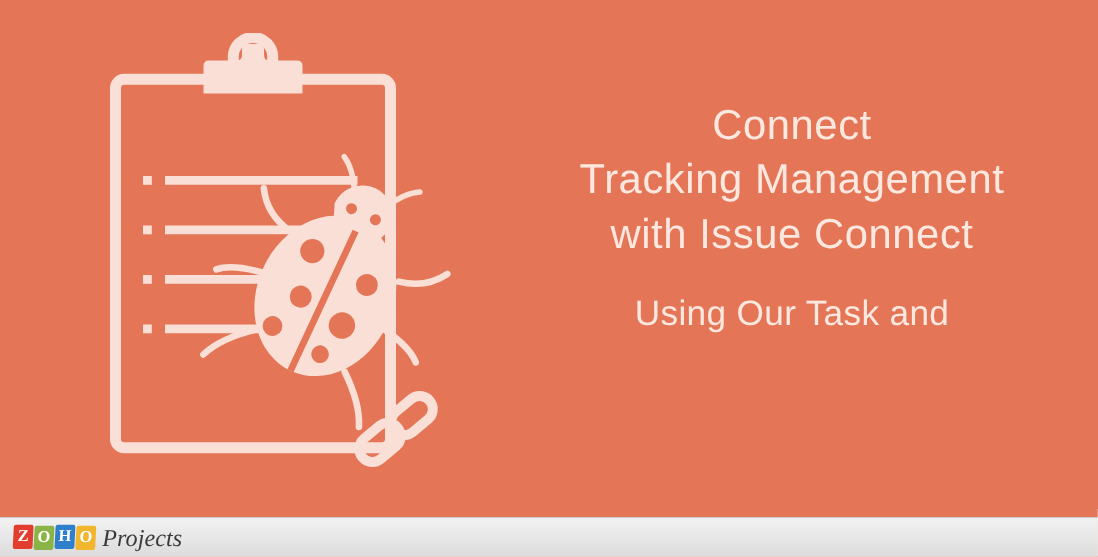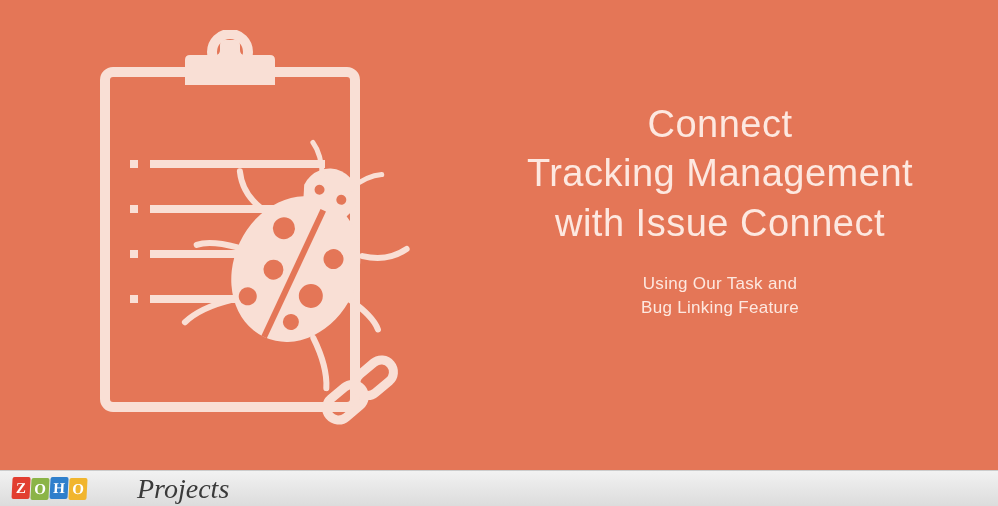--- a/index.html
+++ b/index.html
@@ -35,24 +35,23 @@
       width: 490px;
       color: #FDE8E0;
       text-align: center;
     }
     .heading {
       font-size: 38px;
       font-weight: 300;
       line-height: 1.3;
       margin-bottom: 24px;
       letter-spacing: 0.5px;
-      margin-top: 10px;
     }
     .subheading {
-      font-size: 17px;
+      font-size: 32px;
       font-weight: 300;
       line-height: 1.4;
       letter-spacing: 0.3px;
     }
     .footer-bar {
       width: 998px;
       height: 36px;
       background: linear-gradient(to bottom, #F2F2F2, #DCDCDC);
       border-top: 1px solid #ccc;
       display: flex;
@@ -78,24 +77,23 @@
       border-radius: 2px;
       transform: skewX(-3deg);
     }
     .z-red { background-color: #E23E30; transform: skewX(-3deg) translateY(-1px); }
     .z-green { background-color: #8BB447; }
     .z-blue { background-color: #2F7FCC; transform: skewX(-3deg) translateY(-1px); }
     .z-yellow { background-color: #F1B52E; }
     .projects-text {
       font-family: Georgia, 'Times New Roman', serif;
       font-style: italic;
-      font-size: 28px;
+      font-size: 22px;
       color: #3a3a3a;
       font-weight: normal;
-      margin-left: 44px;
     }
   </style>
 </head>
 <body>
 
 <div class="main-banner">
   <div class="illustration-area">
     <svg viewBox="0 0 360 400" width="360" height="400">
 
       <circle cx="160" cy="22" r="18" fill="none" stroke="#F9DFD5" stroke-width="10"></circle>
@@ -149,21 +147,20 @@
   </div>
 
   <div class="text-content">
     <h1 class="heading">
       <span>Connect</span><br>
       <span>Tracking Management</span><br>
       <span>with Issue Connect</span>
     </h1>
     <p class="subheading">
       <span>Using Our Task and</span><br>
-      <span>Bug Linking Feature</span>
     </p>
   </div>
 </div>
 
 <div class="footer-bar">
   <div class="zoho-logo">
     <span class="zoho-letter z-red">Z</span>
     <span class="zoho-letter z-green">O</span>
     <span class="zoho-letter z-blue">H</span>
     <span class="zoho-letter z-yellow">O</span>

